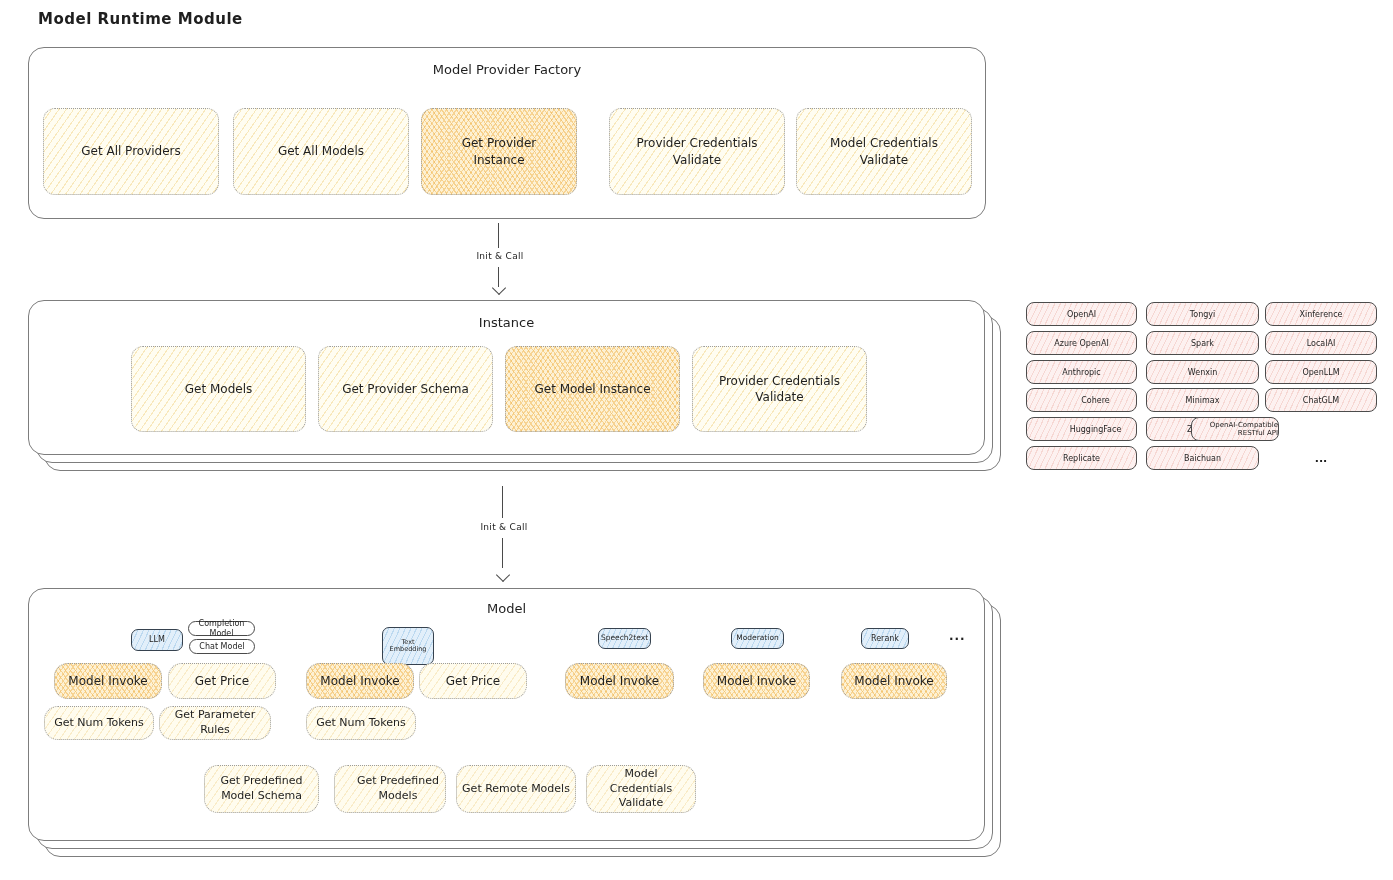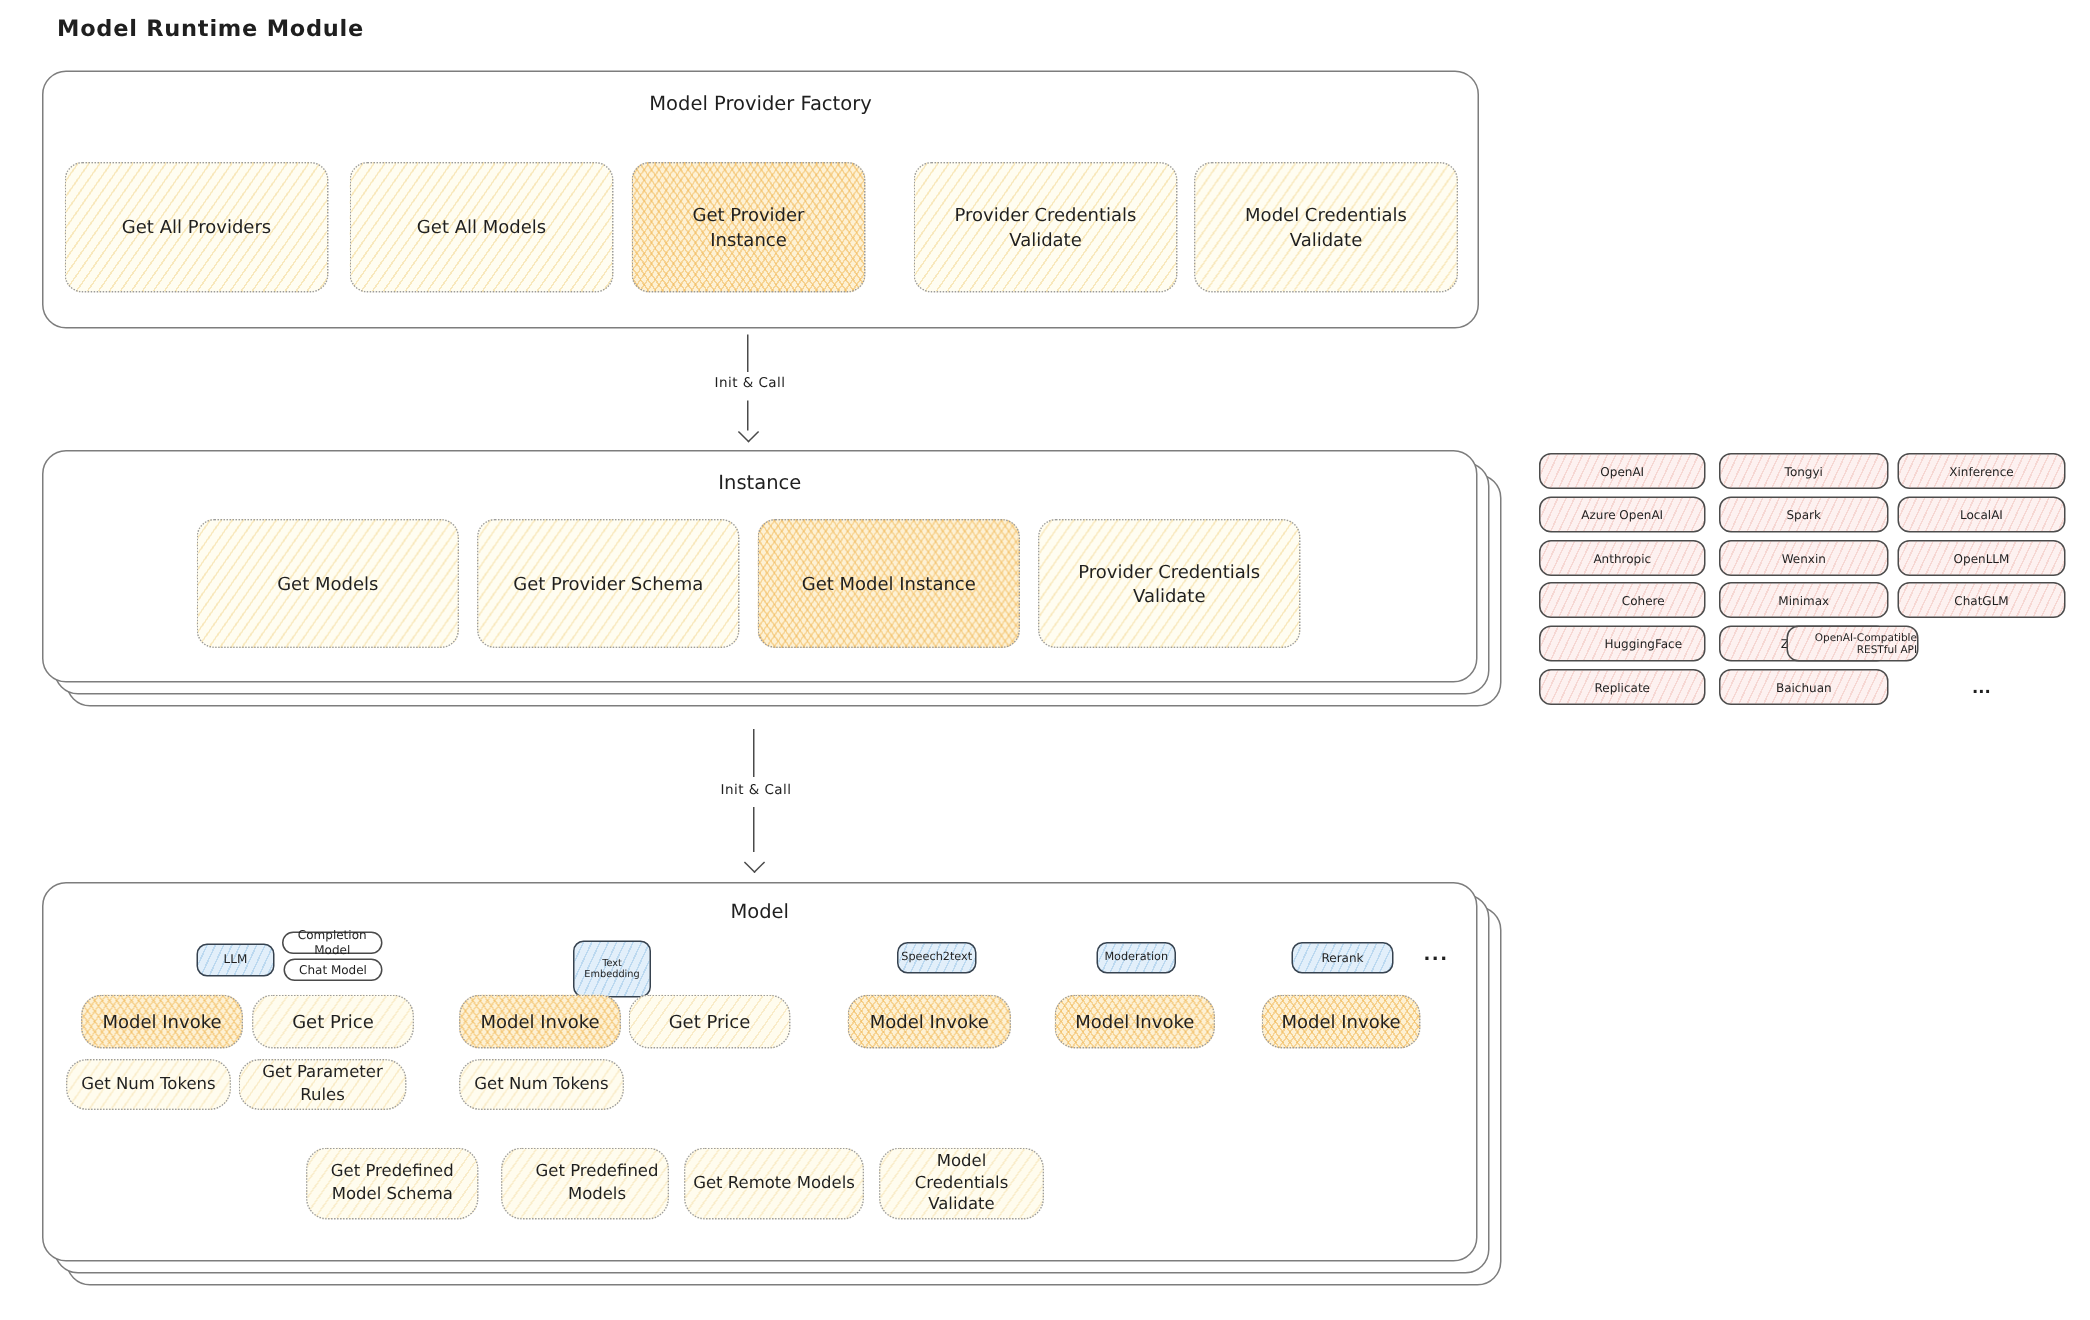--- a/index.html
+++ b/index.html
@@ -198,21 +198,21 @@
     </div>
   <div class="abs tag twoline" style="left:353px;top:38px;width:52px;height:25px;padding:18px 6px;box-sizing:border-box;">
       <span>Text Embedding</span>
     </div>
   <div class="abs tag" style="left:569px;top:39px;width:53px;height:21px;font-size:7.5px;">
       <span>Speech2text</span>
     </div>
   <div class="abs tag" style="left:702px;top:39px;width:53px;height:21px;font-size:7.5px;">
       <span>Moderation</span>
     </div>
-  <div class="abs tag" style="left:832px;top:39px;width:68px;height:21px;">
+  <div class="abs tag" style="left:832px;top:39px;width:48px;height:21px;">
       <span>Rerank</span>
     </div>
   <div class="abs dots" style="left:920px;top:40px;">...</div>
 
   <div class="abs fn orange small" style="left:25px;top:74px;width:108px;height:36px;font-size:12px;">
       <span>Model Invoke</span>
     </div>
   <div class="abs fn pale small" style="left:139px;top:74px;width:108px;height:36px;font-size:12px;">
       <span>Get Price</span>
     </div>

